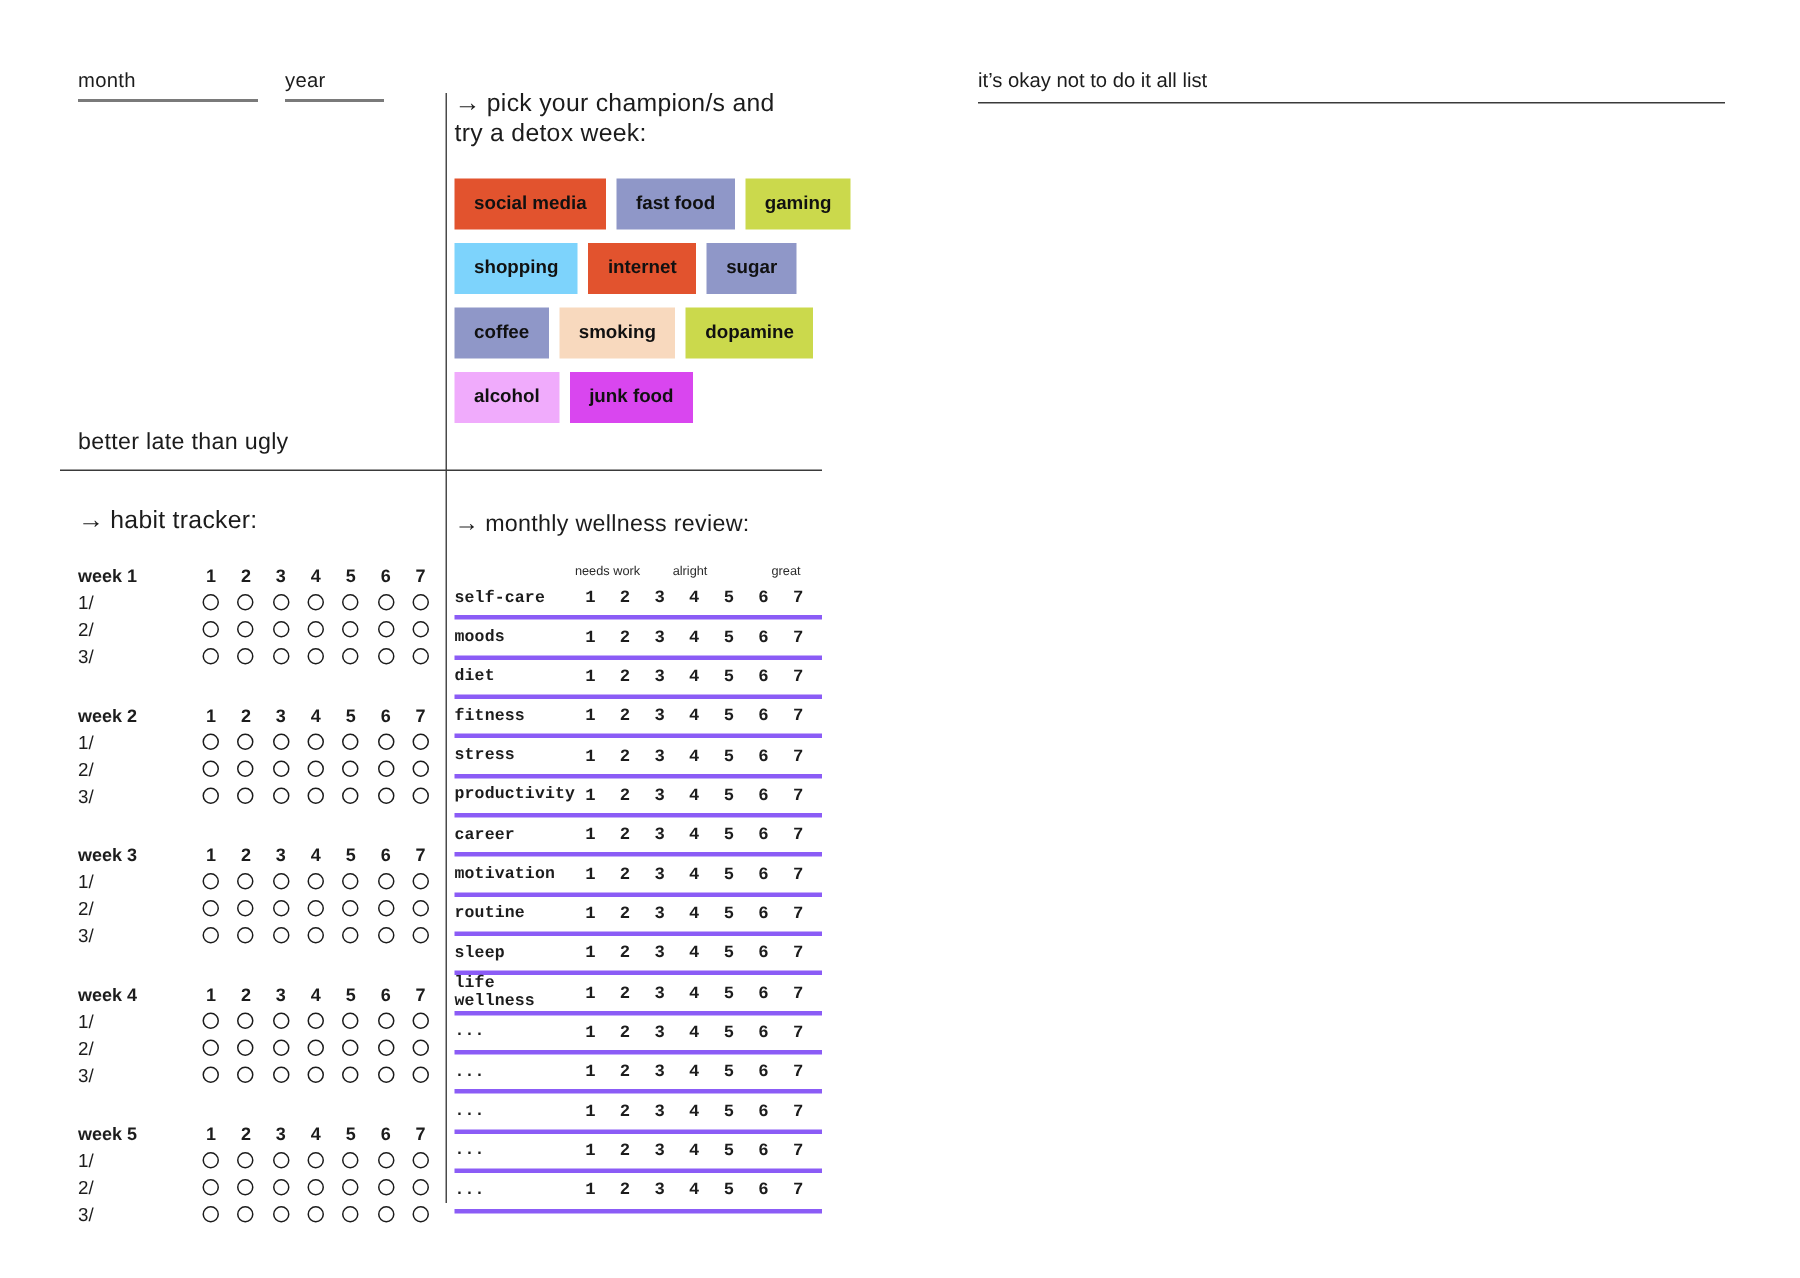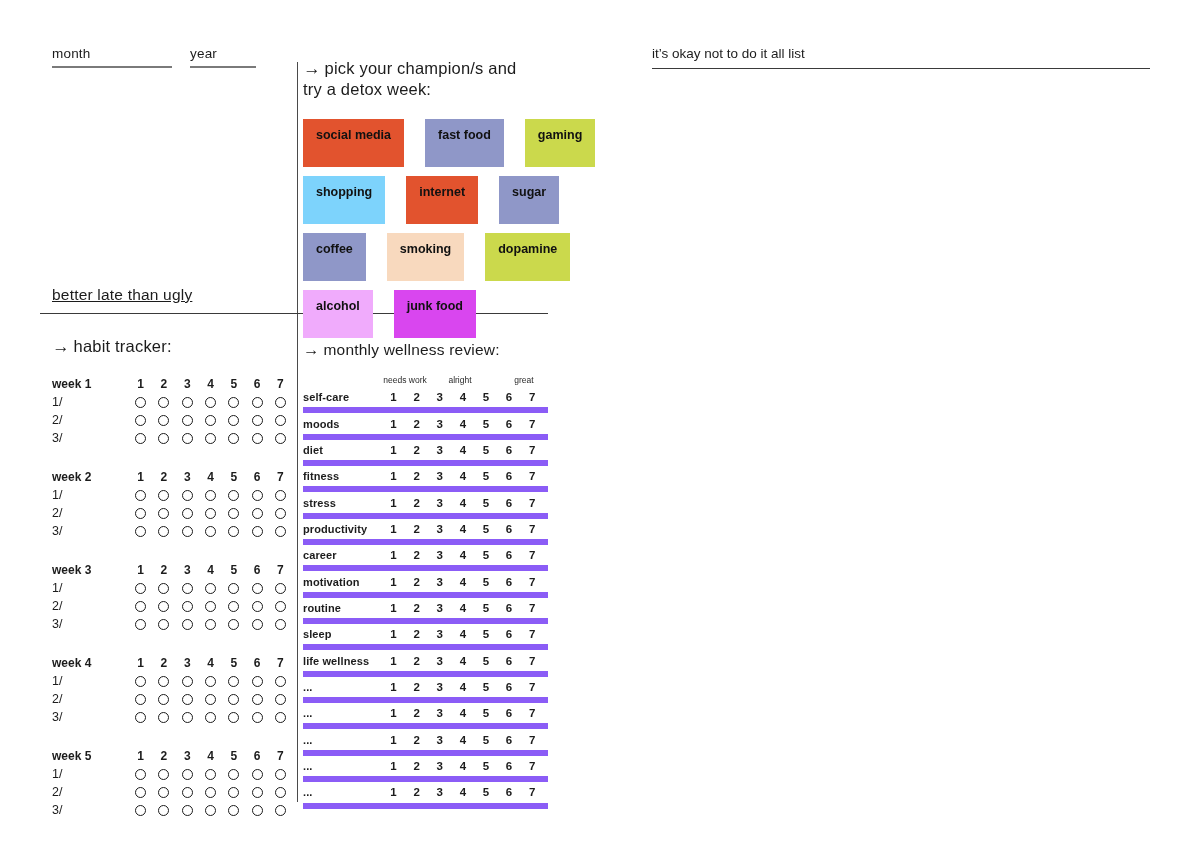--- a/index.html
+++ b/index.html
@@ -25,27 +25,27 @@
   .v-divider { left:297px; top:62px; width:1px; height:740px; background:#4a4a4a; }
   .h-divider { left:40px; top:313px; width:508px; height:1px; background:#3a3a3a; }
 
   
   .detox { left:303px; top:58px; width:250px; }
   .detox-title { font-size:16.5px; line-height:1.22; letter-spacing:.2px; }
   .arrow { font-size:1.05em; margin-right:4px; }
   .tag-rows { margin-top:20px; }
   .tag-row { margin-bottom:9px; white-space:nowrap; }
   .tag {
-    display:inline-block; height:48px; line-height:33px;
-    padding:0 13px; margin-right:21px;
+    display:inline-block; height:34px; line-height:33px;
+    padding:0 13px; margin-right:7px;
     font-size:12.5px; font-weight:bold; color:#111;
   }
 
   
-  .quote { left:52px; top:286px; font-size:15.5px; letter-spacing:.2px;text-decoration:underline; }
+  .quote { left:52px; top:286px; font-size:15.5px; letter-spacing:.2px; }
 
   
   .tracker { left:52px; top:336px; }
   .section-title { font-size:16.5px; letter-spacing:.2px; }
   .weeks { margin-top:18px; }
   .week-block { margin-bottom:21px; }
   .week-grid { display:grid; grid-template-columns:77px repeat(7, 23.3px); align-items:center; height:18px; }
   .week-label { font-weight:bold; font-size:12px; }
   .day-num { font-weight:bold; font-size:12px; text-align:center; }
   .row-label { font-size:12.5px; }
@@ -56,21 +56,21 @@
   }
 
   
   .wellness { left:303px; top:340px; }
   .wellness .section-title { font-size:15.5px; }
   .scale-header { position:relative; height:12px; margin-top:16px; width:245px; }
   .scale-label { position:absolute; top:0; transform:translateX(-50%); font-size:8.5px; color:#2a2a2a; white-space:nowrap; }
   .wellness-rows { width:245px; }
   .wellness-row {
     display:grid; grid-template-columns:79px repeat(7, 23.1px);
-    align-items:center; height:26.35px; border-bottom:6px solid #8b5cf6;
+    align-items:center; height:26.35px; border-bottom:3px solid #8b5cf6;font-family:Liberation Mono, monospace;
   }
   .wellness-label { font-weight:bold; font-size:11px; letter-spacing:.1px; }
   .scale-num { font-weight:bold; font-size:11.5px; text-align:center; }
 </style>
 </head>
 <body>
 
 <div class="abs write-field field-month">
   <span>month</span>
 </div>

